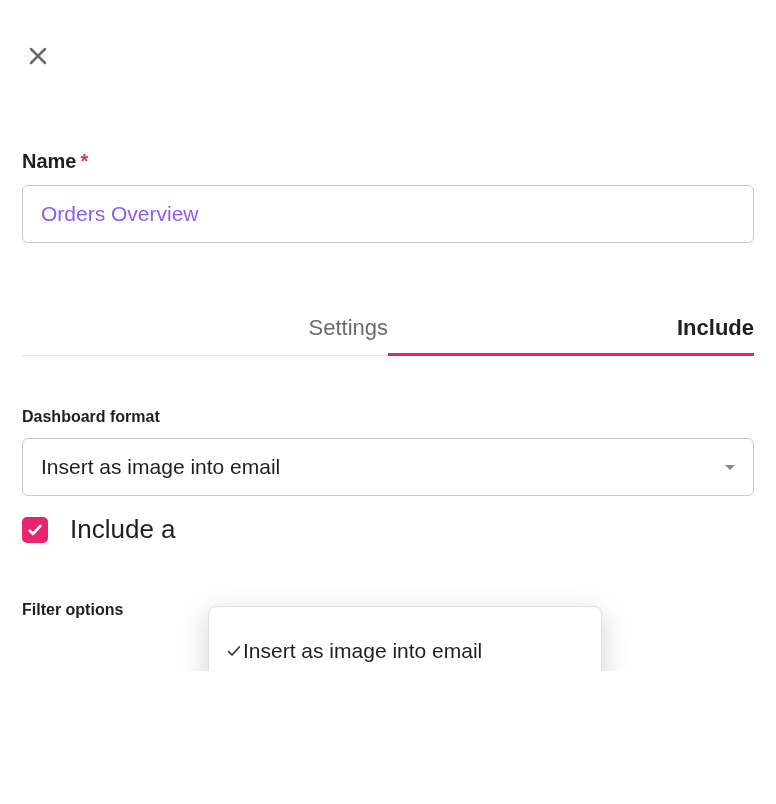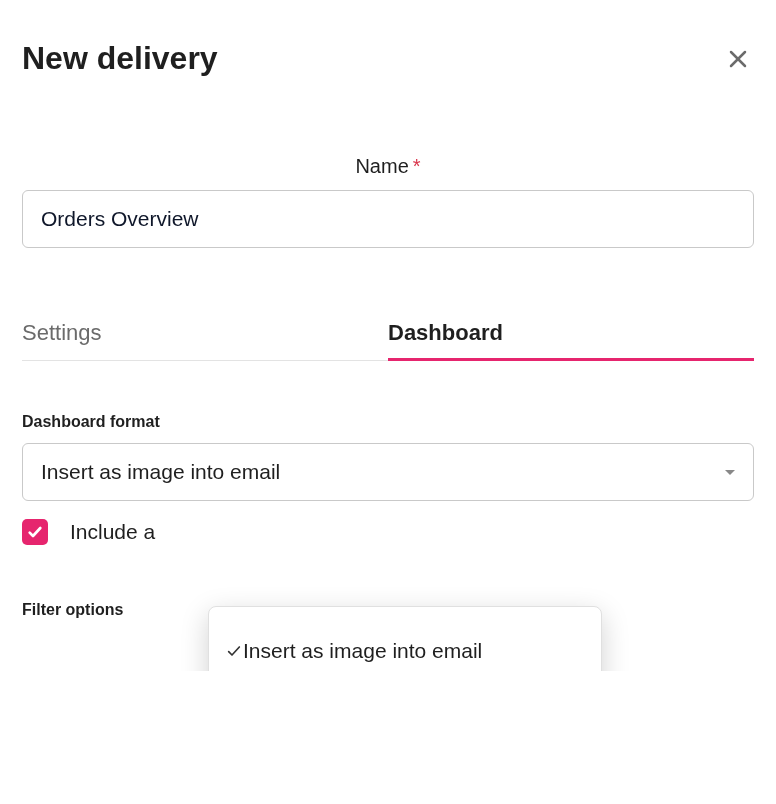--- a/index.html
+++ b/index.html
@@ -24,44 +24,43 @@
       background: none;
       border: none;
       cursor: pointer;
       padding: 4px;
       color: #6b6b6b;
     }
     .close-btn svg { display: block; }
 
     .field-label {
       font-size: 20px;
-      font-weight: 400;
+      font-weight: 700;
       margin-bottom: 12px;
       display: block;
-      text-align: center;
     }
     .required { color: #d9364c; margin-left: 4px; }
 
     .text-input {
       width: 100%;
       border: 1px solid #c9c9c9;
       border-radius: 6px;
       padding: 16px 18px;
       font-size: 21px;
-      color: #0f172a;
+      color: #8b5cf6;
     }
 
     .tabs {
       display: flex;
       margin-top: 58px;
       border-bottom: 1px solid #e3e3e3;
     }
     .tab {
       flex: 1;
-      text-align: left;
+      text-align: right;
       font-size: 22px;
       padding: 14px 0;
       cursor: pointer;
       color: #6b6b6b;
       background: none;
       border: none;
       position: relative;
     }
     .tab.active {
       color: #1f1f1f;
@@ -108,21 +107,21 @@
       margin-top: 18px;
     }
     .checkbox {
       width: 26px; height: 26px;
       border-radius: 5px;
       background: #e6256e;
       display: flex; align-items: center; justify-content: center;
       cursor: pointer;
     }
     .checkbox svg { display: block; }
-    .checkbox-label { font-size: 21px; }
+    .checkbox-label { font-size: 26px; }
 
     .dropdown {
       position: absolute;
       left: 186px;
       top: 566px;
       width: 394px;
       background: #fff;
       border: 1px solid #e0e0e0;
       border-radius: 8px;
       box-shadow: 0 8px 28px rgba(0,0,0,0.18);
@@ -147,37 +146,36 @@
     .dropdown-item .item-text { }
 
     .container { position: relative; }
   </style>
 </head>
 <body>
 
 <div class="container">
 
   <div class="header">
-    <h1>New delivery</h1>
     <button class="close-btn">
       <svg width="24" height="24" viewBox="0 0 24 24" fill="none" stroke="currentColor" stroke-width="2.5" stroke-linecap="round">
           <line x1="5" y1="5" x2="19" y2="19"></line>
           <line x1="19" y1="5" x2="5" y2="19"></line>
         </svg>
     </button>
   </div>
 
   <label class="field-label">
     <span>Name</span><span class="required">*</span>
   </label>
   <input class="text-input" type="text" value="Orders Overview" style="">
 
   <div class="tabs">
     <button class="tab">Settings</button>
-    <button class="tab active">Dashboard</button>
+    <button class="tab active">Include</button>
   </div>
 
   <div class="section-label">Dashboard format</div>
   <div class="select">
     <span>Insert as image into email</span>
     <span class="caret"></span>
   </div>
 
   <div class="checkbox-row">
     <div class="checkbox">

